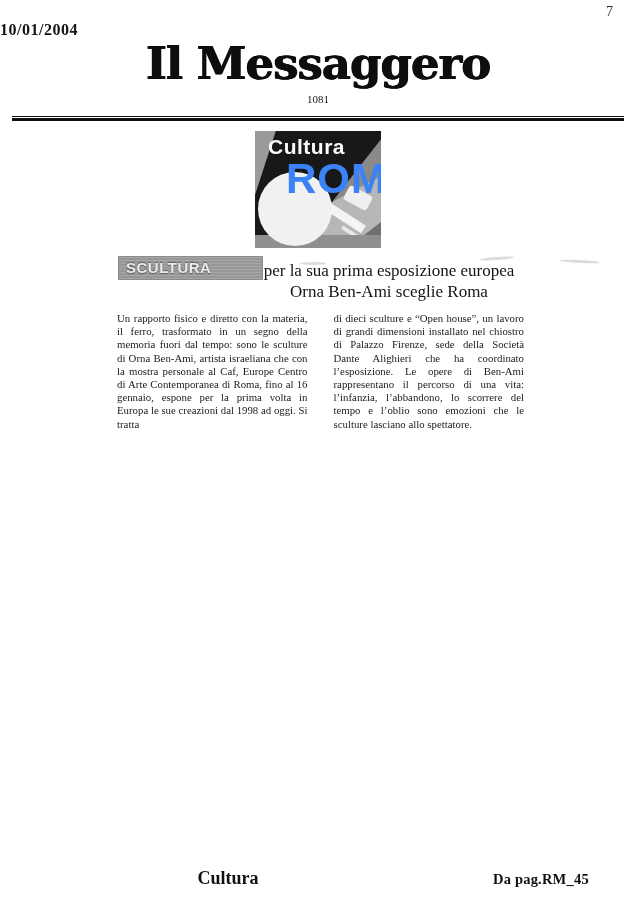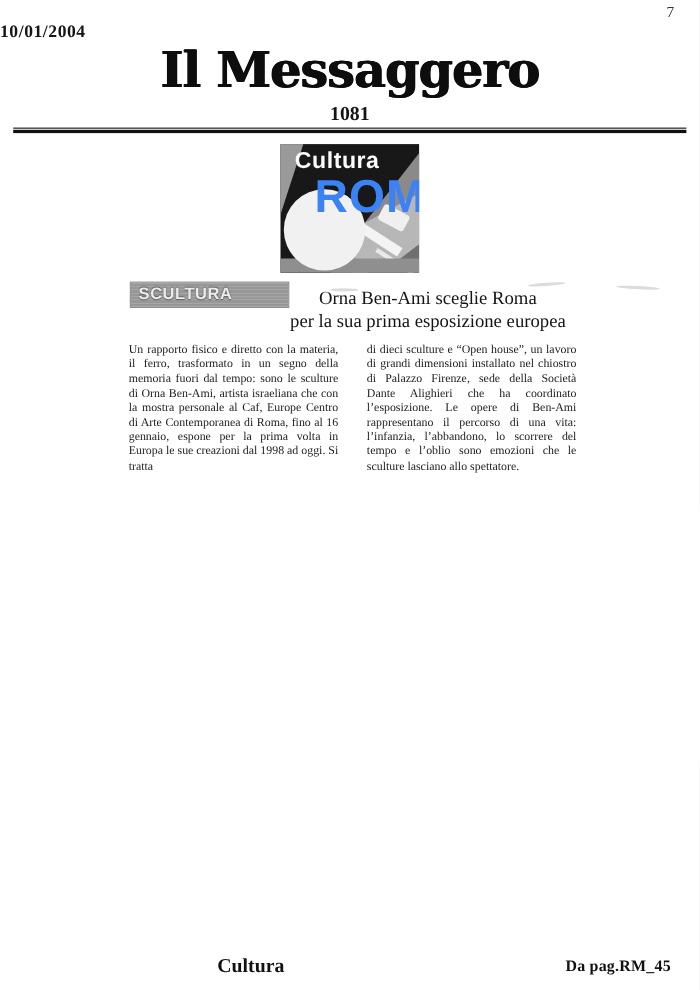--- a/index.html
+++ b/index.html
@@ -19,21 +19,21 @@
   
   .page-number{left:606px;top:4px;width:24px;font-size:14px;color:#333;text-align:left;}
   .date{left:0;top:21px;width:636px;font-weight:bold;font-size:16px;color:#141414;letter-spacing:.5px;}
   .masthead{
     left:0;top:38px;width:636px;text-align:center;
     font-family:"DejaVu Serif", serif;font-weight:bold;
     font-size:45px;line-height:52px;color:#0d0d0d;
     letter-spacing:-1px;
     text-shadow:.6px 0 #0d0d0d,-.4px 0 #0d0d0d;
   }
-  .edition{left:0;top:93px;width:636px;text-align:center;font-weight:bold;font-size:18px;color:#141414;}
+  .edition{left:0;top:93px;width:636px;text-align:center;font-weight:normal;font-size:11px;color:#141414;}
   .rule{
     left:12px;top:116px;width:612px;height:1px;
     border-top:1.5px solid #101010;
     border-bottom:3px solid #101010;
   }
 
   
   .logo{
     left:255px;top:131px;width:126px;height:117px;
     background:#181818;overflow:hidden;
@@ -104,21 +104,21 @@
     font-size:10.8px;line-height:13.2px;color:#1b1b1b;
     text-align:justify;
   }
 
   
   .footer-section{
     left:160px;top:868px;width:136px;text-align:center;
     font-weight:bold;font-size:18px;color:#111;
   }
   .footer-source{
-    left:514px;top:871px;width:110px;text-align:left;
+    left:493px;top:871px;width:110px;text-align:left;
     font-weight:bold;font-size:14.5px;color:#111;letter-spacing:.2px;
   }
 </style>
 </head>
 <body>
 
 <div class="page">
 
   <div class="abs page-number">7</div>
   <div class="abs date">10/01/2004</div>
@@ -139,22 +139,22 @@
     <div class="l1">Cultura</div>
     <div class="l2">ROMA</div>
   </div>
 
   <div class="abs artifact a1"></div>
   <div class="abs artifact a2"></div>
   <div class="abs artifact a3"></div>
 
   <div class="abs section-label">SCULTURA</div>
   <div class="abs headline">
+    <div>per la sua prima esposizione europea</div>
     <div>Orna Ben-Ami sceglie Roma</div>
-    <div>per la sua prima esposizione europea</div>
   </div>
 
   <div class="abs body-copy">
     <div class="col">Un rapporto fisico e diretto con la materia, il ferro, trasformato in un segno della memoria fuori dal tempo: sono le sculture di Orna Ben-Ami, artista israeliana che con la mostra personale al Caf, Europe Centro di Arte Contemporanea di Roma, fino al 16 gennaio, espone per la prima volta in Europa le sue creazioni dal 1998 ad oggi. Si tratta</div>
     <div class="col">di dieci sculture e “Open house”, un lavoro di grandi dimensioni installato nel chiostro di Palazzo Firenze, sede della Società Dante Alighieri che ha coordinato l’esposizione. Le opere di Ben-Ami rappresentano il percorso di una vita: l’infanzia, l’abbandono, lo scorrere del tempo e l’oblio sono emozioni che le sculture lasciano allo spettatore.</div>
   </div>
 
   <div class="abs footer-section">Cultura</div>
   <div class="abs footer-source">Da pag.RM_45</div>
 

